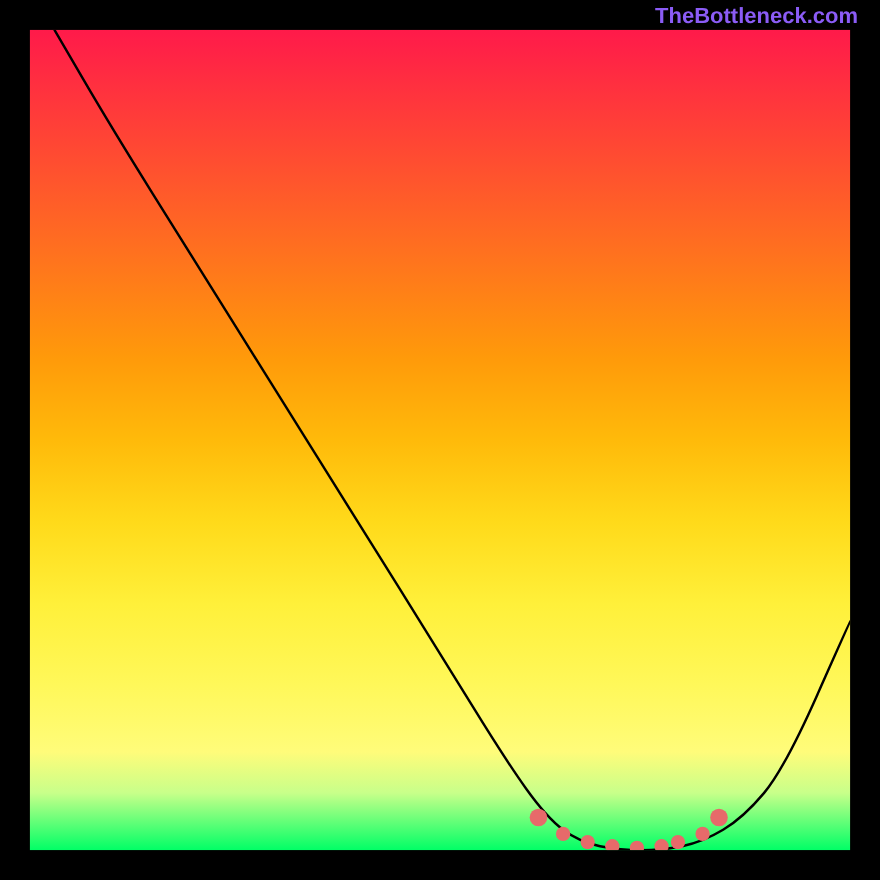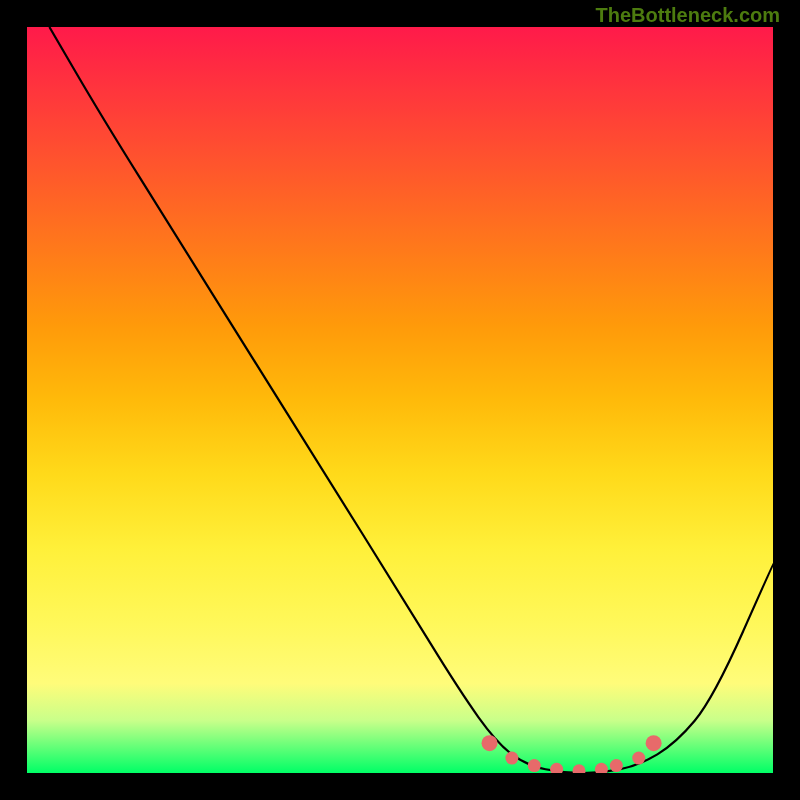--- a/index.html
+++ b/index.html
@@ -8,21 +8,21 @@
     height: 800px;
     background: #000;
     font-family: Arial, sans-serif;
     position: relative;
     overflow: hidden;
   }
   .watermark {
     position: absolute;
     top: 4px;
     right: 20px;
-    color: #4d7c0f;
+    color: #8b5cf6;
     font-size: 20px;
     font-weight: bold;
     z-index: 10;
   }
   .plot-area {
     position: absolute;
     top: 27px;
     left: 27px;
     width: 746px;
     height: 746px;

